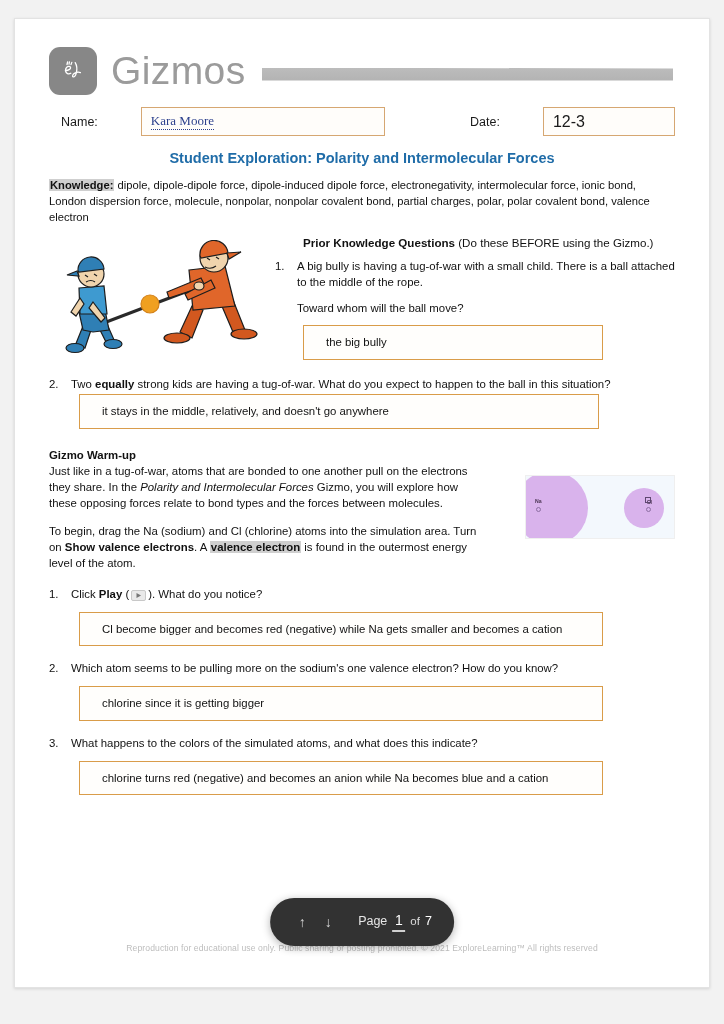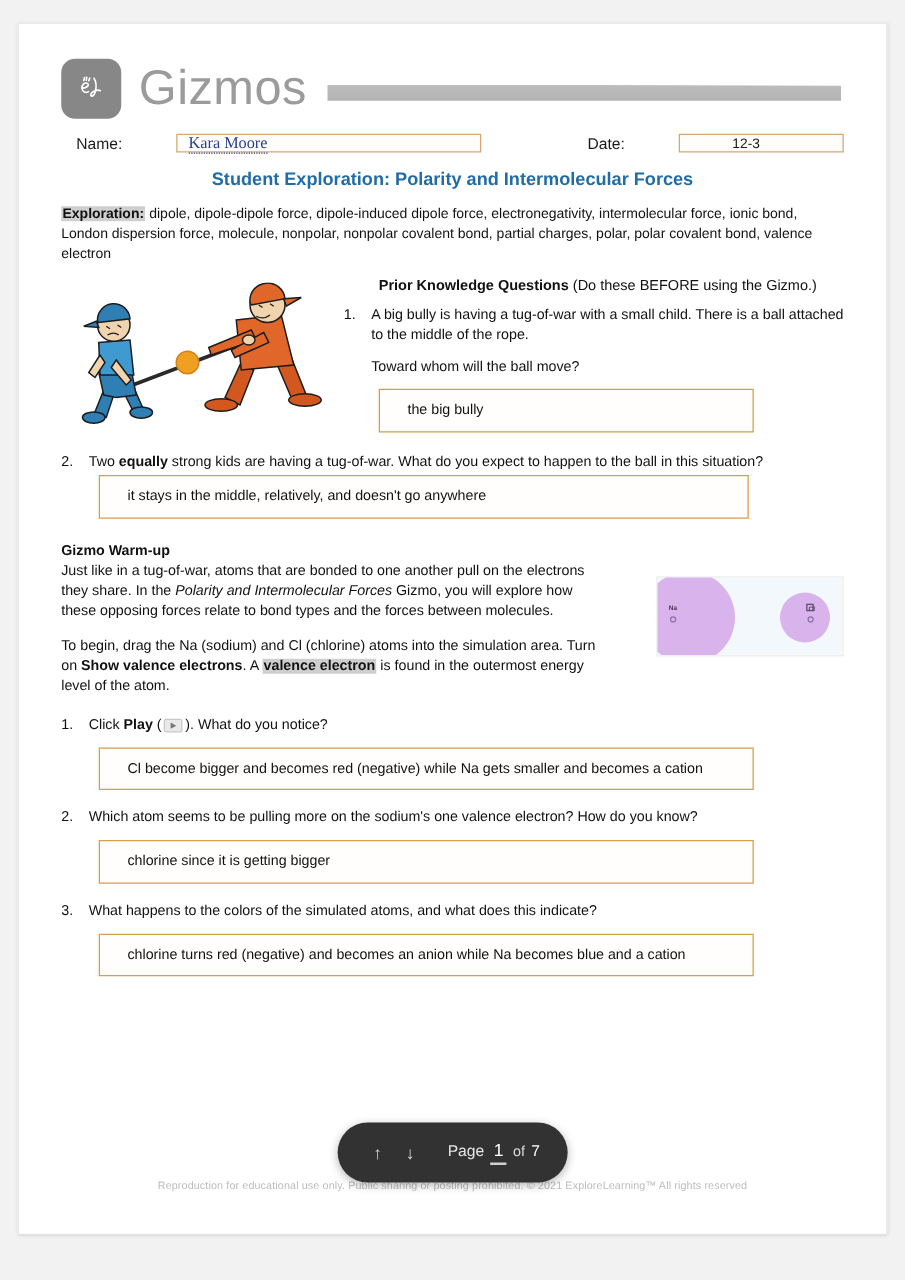--- a/index.html
+++ b/index.html
@@ -74,35 +74,35 @@
   }
   .fld-label {
     font-size: 12.5px;
     color: #1a1a1a;
     margin-right: 8px;
     white-space: nowrap;
   }
   .fld-box {
     border: 1px solid #d6a772;
     background: #fffdfa;
-    height: 15px;
+    height: 29px;
     display: flex;
     align-items: center;
     padding: 0 9px;
     font-size: 12.5px;
   }
   .fld-name { width: 290px; }
   .fld-date { width: 155px; }
   .name-value {
     color: #2b3f8c;
     font-family: "Liberation Serif", serif;
     font-size: 13px;
     border-bottom: 1px dotted #2b3f8c;
   }
-  .date-value { color: #1a1a1a; font-size: 11px; margin-left: 33px; }
+  .date-value { color: #1a1a1a; font-size: 16px; }
   .spacer-lg { width: 18px; }
 
   
   .doc-title {
     text-align: center;
     color: #1f6ca8;
     font-size: 14.5px;
     font-weight: bold;
     margin: 6px 0 12px 0;
   }
@@ -323,21 +323,21 @@
       <span class="fld-label">Date:</span>
       <div class="fld-box fld-date">
         <span class="date-value">12-3</span>
       </div>
     </div>
 
     <div class="doc-title">Student Exploration: Polarity and Intermolecular Forces</div>
 
 
     <div class="vocab">
-      <span class="hl">Exploration:</span><span> dipole, dipole-dipole force, dipole-induced dipole force, electronegativity, intermolecular force, ionic bond, London dispersion force, molecule, nonpolar, nonpolar covalent bond, partial charges, polar, polar covalent bond, valence electron</span>
+      <span class="hl">Knowledge:</span><span> dipole, dipole-dipole force, dipole-induced dipole force, electronegativity, intermolecular force, ionic bond, London dispersion force, molecule, nonpolar, nonpolar covalent bond, partial charges, polar, polar covalent bond, valence electron</span>
     </div>
 
     <div class="pk-row">
       <div class="tugwar">
         <svg viewBox="0 0 218 118" width="218" height="118" aria-hidden="true">
 
           <line x1="52" y1="84" x2="152" y2="46" stroke="#2a2a2a" stroke-width="3"></line>
 
           <circle cx="101" cy="64" r="9" fill="#f0a021" stroke="#d4821a" stroke-width="1.2"></circle>
 

